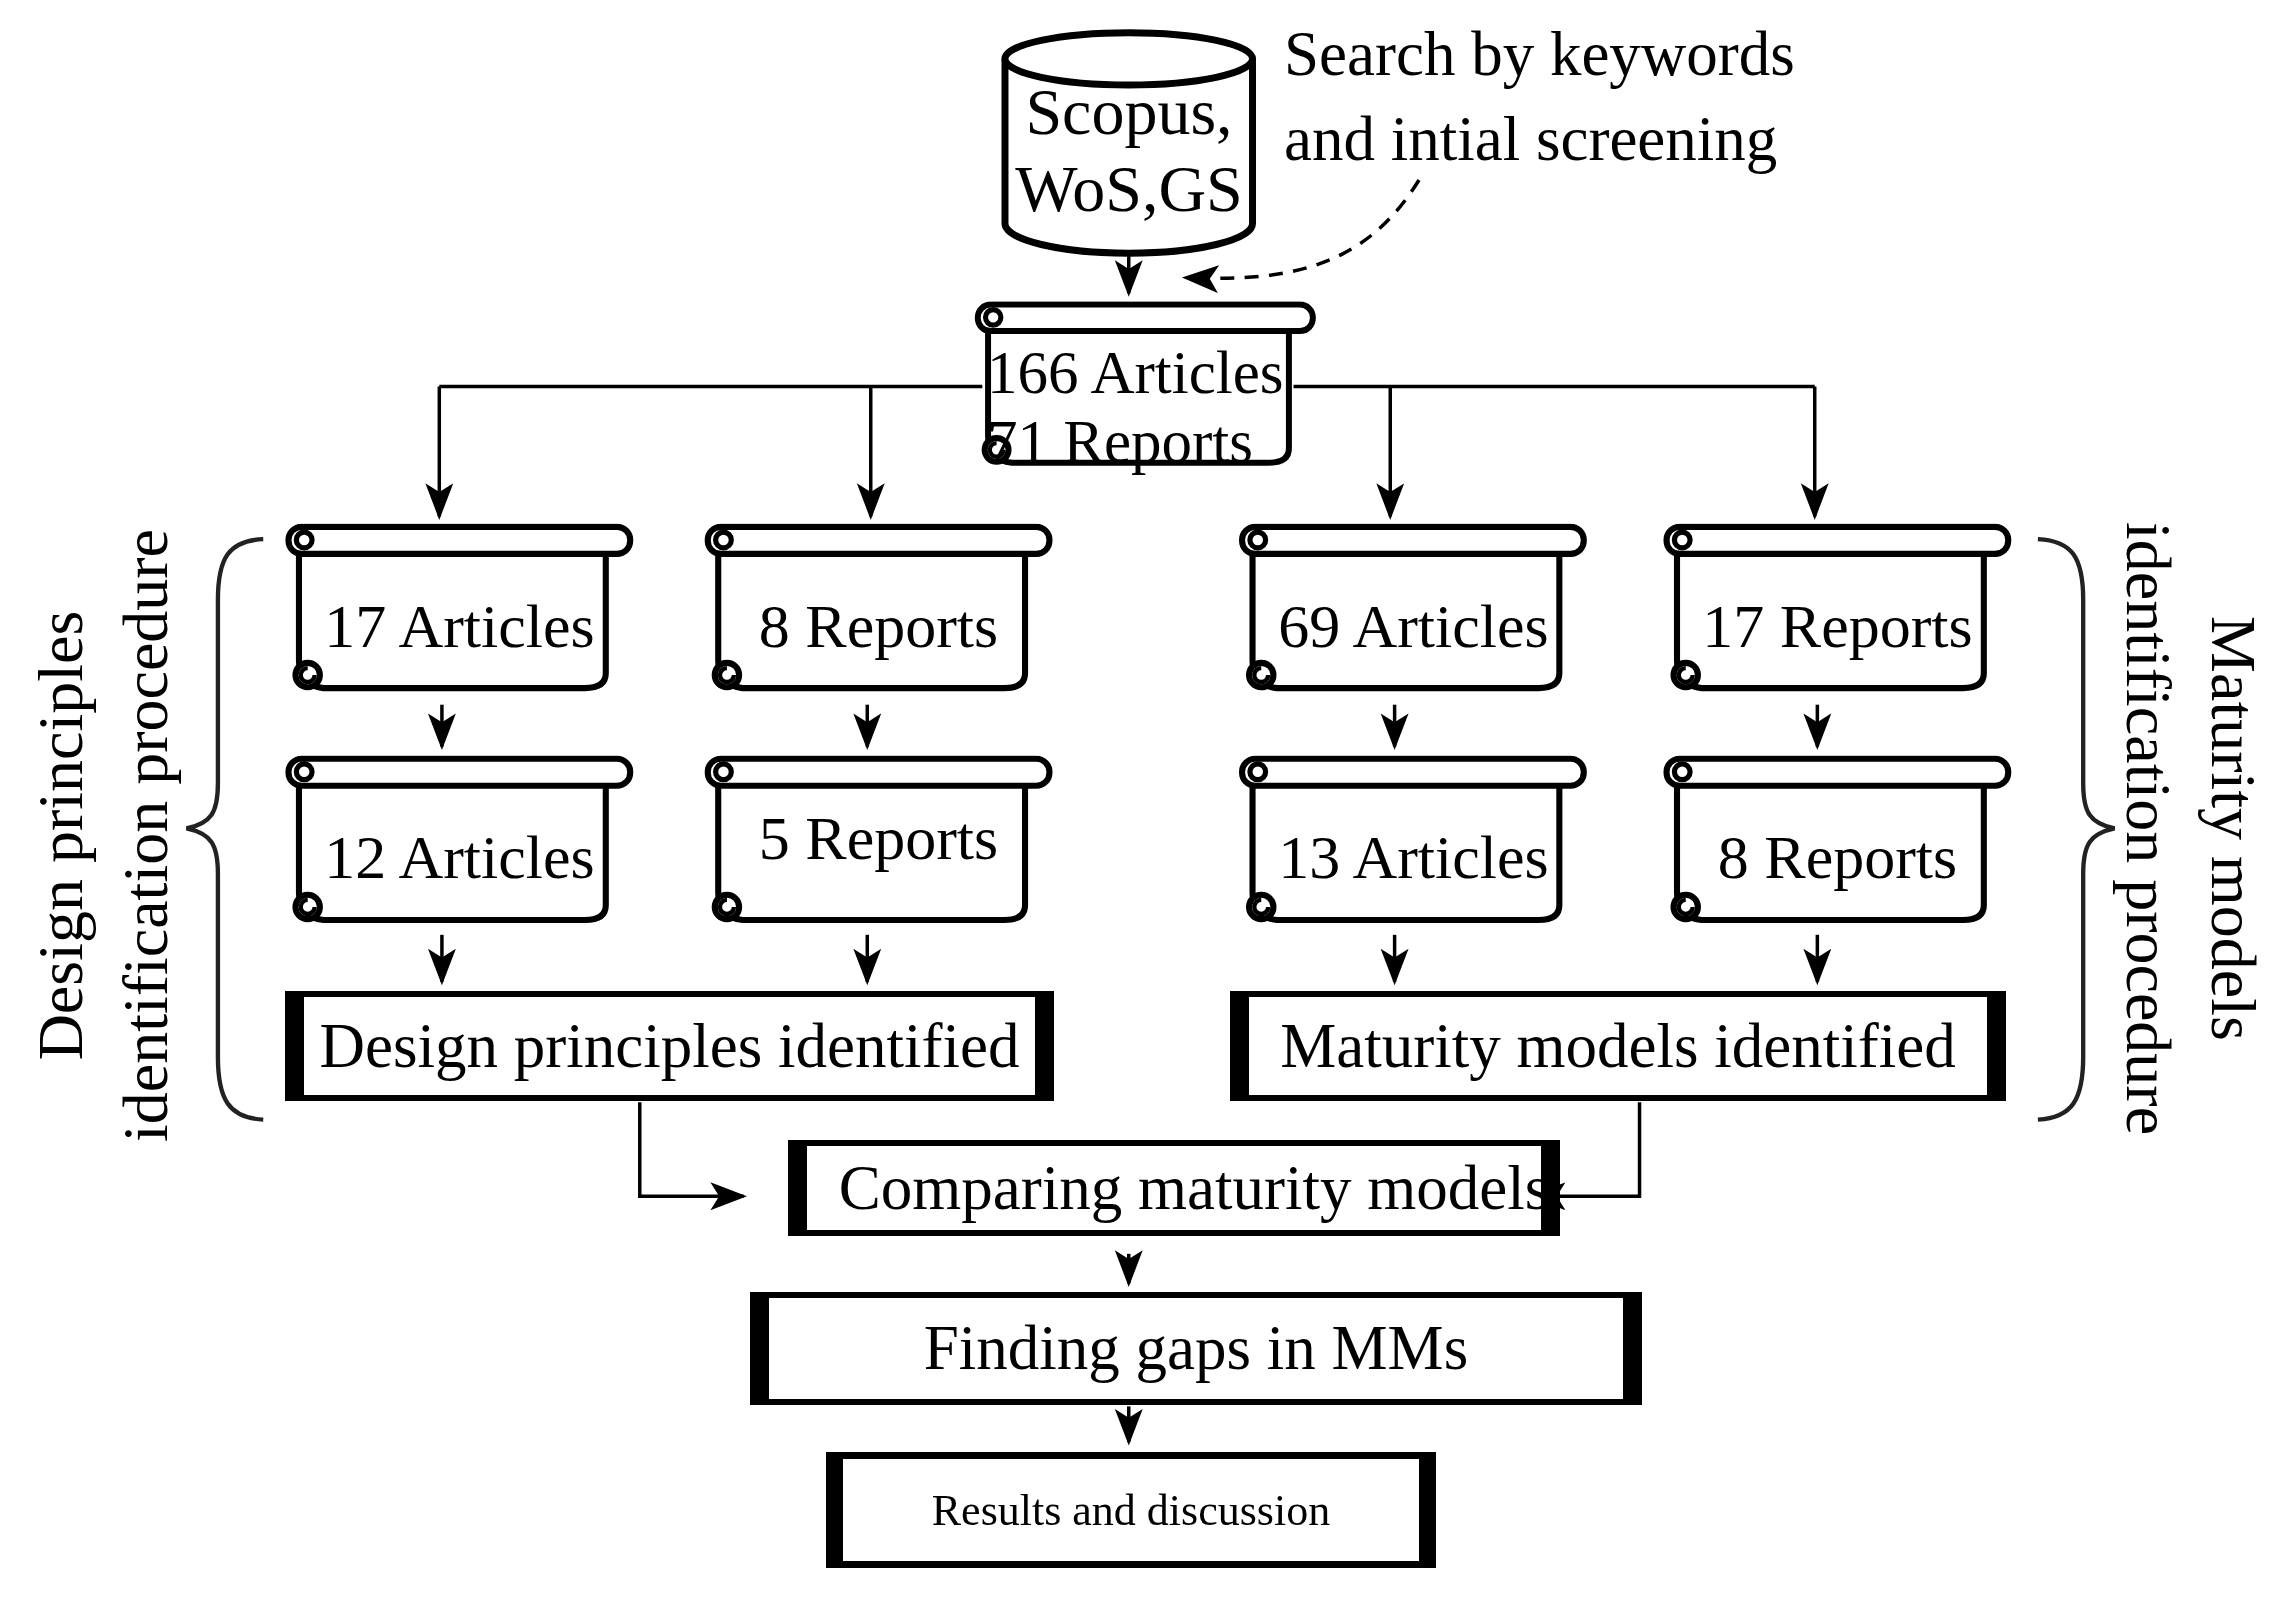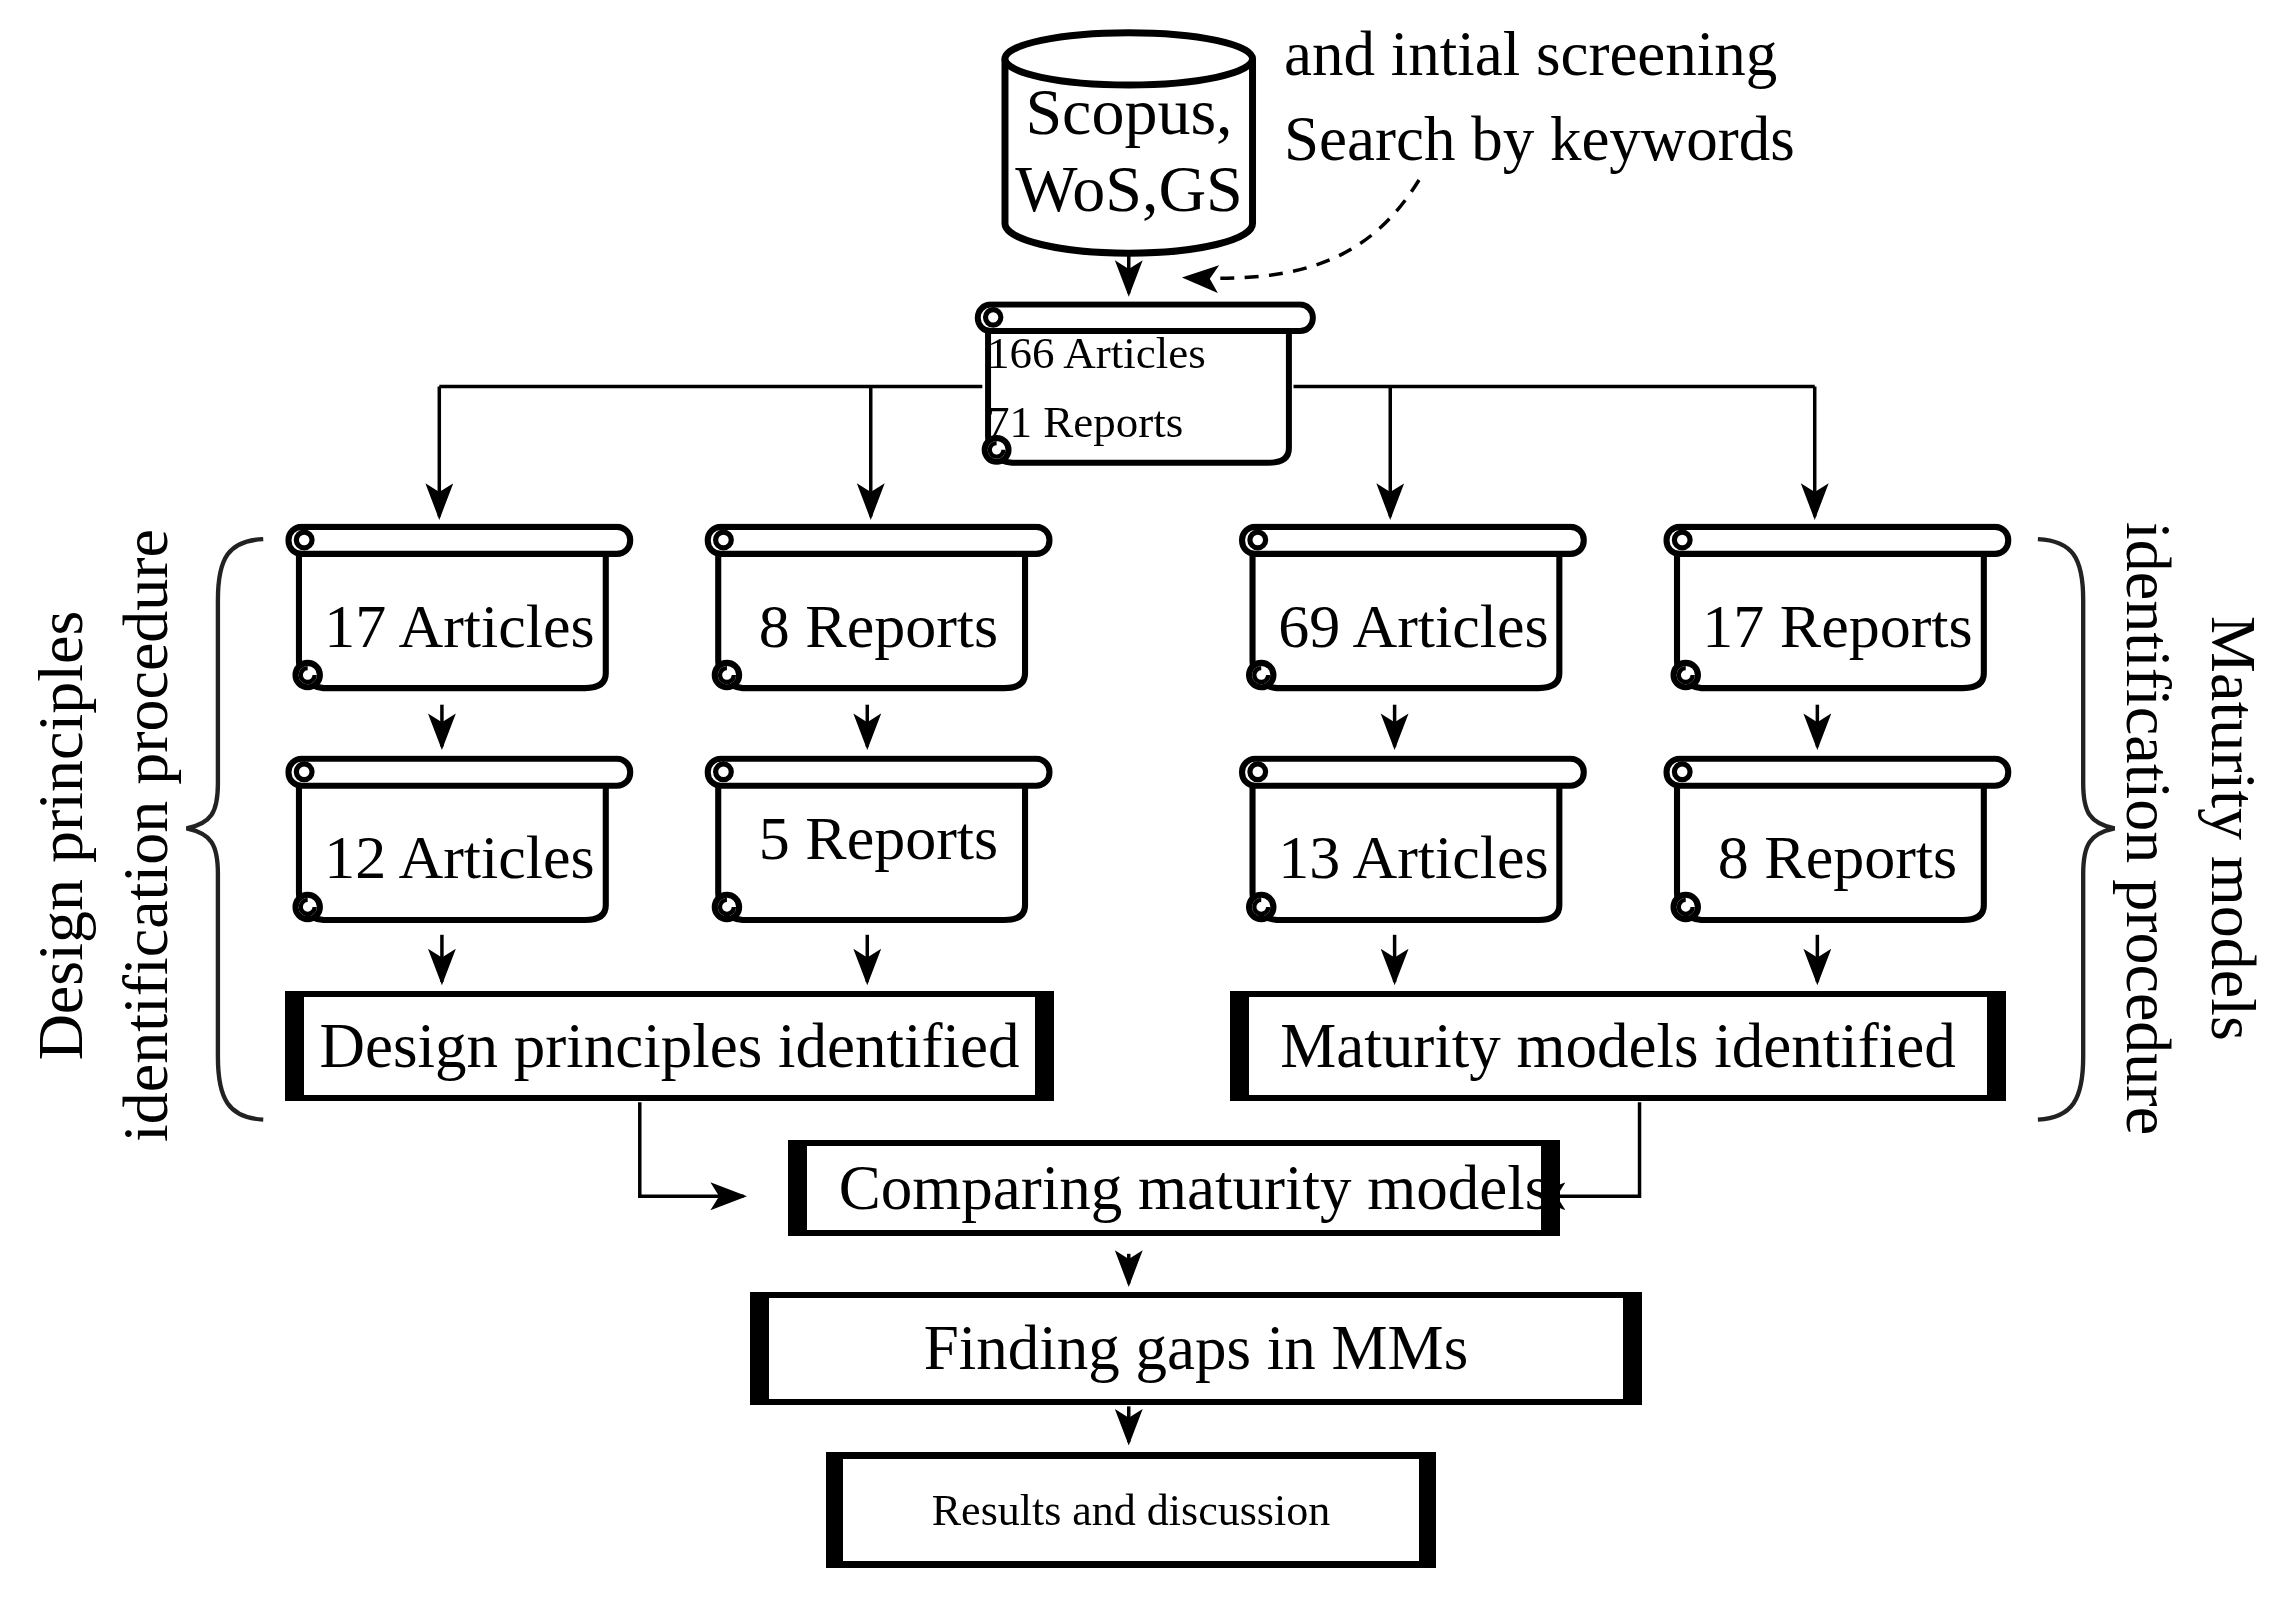--- a/index.html
+++ b/index.html
@@ -4,21 +4,21 @@
 <style>
   html,body{margin:0;padding:0;background:#ffffff;}
   .stage{
     position:relative;width:2295px;height:1609px;background:#ffffff;overflow:hidden;
     font-family:"Liberation Serif","DejaVu Serif",serif;color:#000;
   }
   .layer{position:absolute;left:0;top:0;}
   .txt{position:absolute;white-space:nowrap;}
   .db-label{left:1005px;top:73px;width:248px;text-align:center;font-size:66px;line-height:77px;}
   .note{left:1284px;top:12.2px;font-size:63px;line-height:85px;}
-  .root-scroll-label{left:987px;top:319px;width:324px;text-align:left;font-size:45px;line-height:69px;}
+  .root-scroll-label{left:987px;top:338px;width:324px;text-align:left;font-size:61px;line-height:69px;}
   .scroll-label{position:absolute;width:321px;height:145px;display:flex;align-items:center;justify-content:center;font-size:62px;white-space:nowrap;}
   .box{
     position:absolute;box-sizing:border-box;background:#fff;
     border:6.1px solid #000;border-left-width:19px;border-right-width:19px;
     display:flex;align-items:center;justify-content:center;font-size:63px;white-space:nowrap;
   }
   .box-design{left:285px;top:991px;width:769px;height:110px;}
   .box-maturity{left:1230px;top:991px;width:776px;height:110px;}
   .box-comparing{left:788px;top:1140px;width:772px;height:96px;padding-left:40px;}
   .box-finding{left:750px;top:1292px;width:892px;height:113px;}
@@ -100,22 +100,22 @@
     <use href="#scroll" x="1419" y="866" width="404" height="206"></use>
     <use href="#scroll" x="1906" y="866" width="404" height="206"></use>
   </svg>
 
   <div class="txt db-label">
     <div>Scopus,</div>
     <div>WoS,GS</div>
   </div>
 
   <div class="txt note">
+    <div>Search by keywords</div>
     <div>and intial screening</div>
-    <div>Search by keywords</div>
   </div>
 
   <div class="txt root-scroll-label">
     <div>166 Articles</div>
     <div>71 Reports</div>
   </div>
 
   <div class="scroll-label" style="left:299px;top:554px;">17 Articles</div>
   <div class="scroll-label" style="left:718px;top:554px;">8 Reports</div>
   <div class="scroll-label" style="left:1253px;top:554px;">69 Articles</div>

